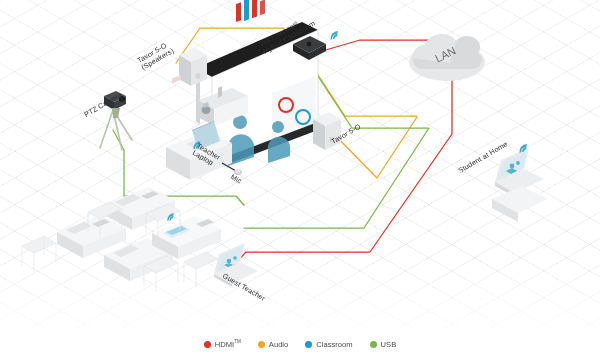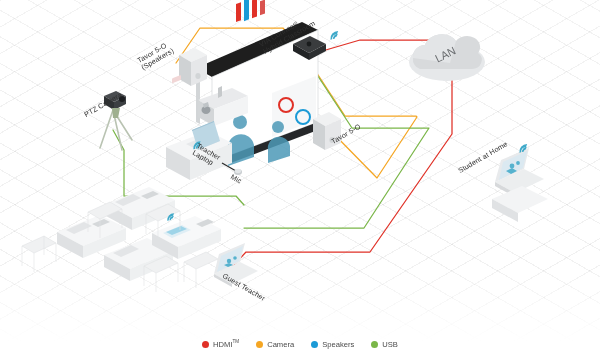--- a/index.html
+++ b/index.html
@@ -280,25 +280,25 @@
 
   <div class="lbl r-down" style="left:225px;top:272px;">Guest Teacher</div>
 
   <div id="legend">
     <div class="lg-item">
       <span class="lg-dot" style="background:#e03127"></span>
       <span class="lg-txt"><span>HDMI</span><sup>TM</sup></span>
     </div>
     <div class="lg-item">
       <span class="lg-dot" style="background:#f5a623"></span>
-      <span class="lg-txt">Camera</span>
+      <span class="lg-txt">Audio</span>
     </div>
     <div class="lg-item">
       <span class="lg-dot" style="background:#1b9ad6"></span>
-      <span class="lg-txt">Speakers</span>
+      <span class="lg-txt">Classroom</span>
     </div>
     <div class="lg-item">
       <span class="lg-dot" style="background:#7ab648"></span>
       <span class="lg-txt">USB</span>
     </div>
   </div>
 
 </div>
 
 </body></html>

